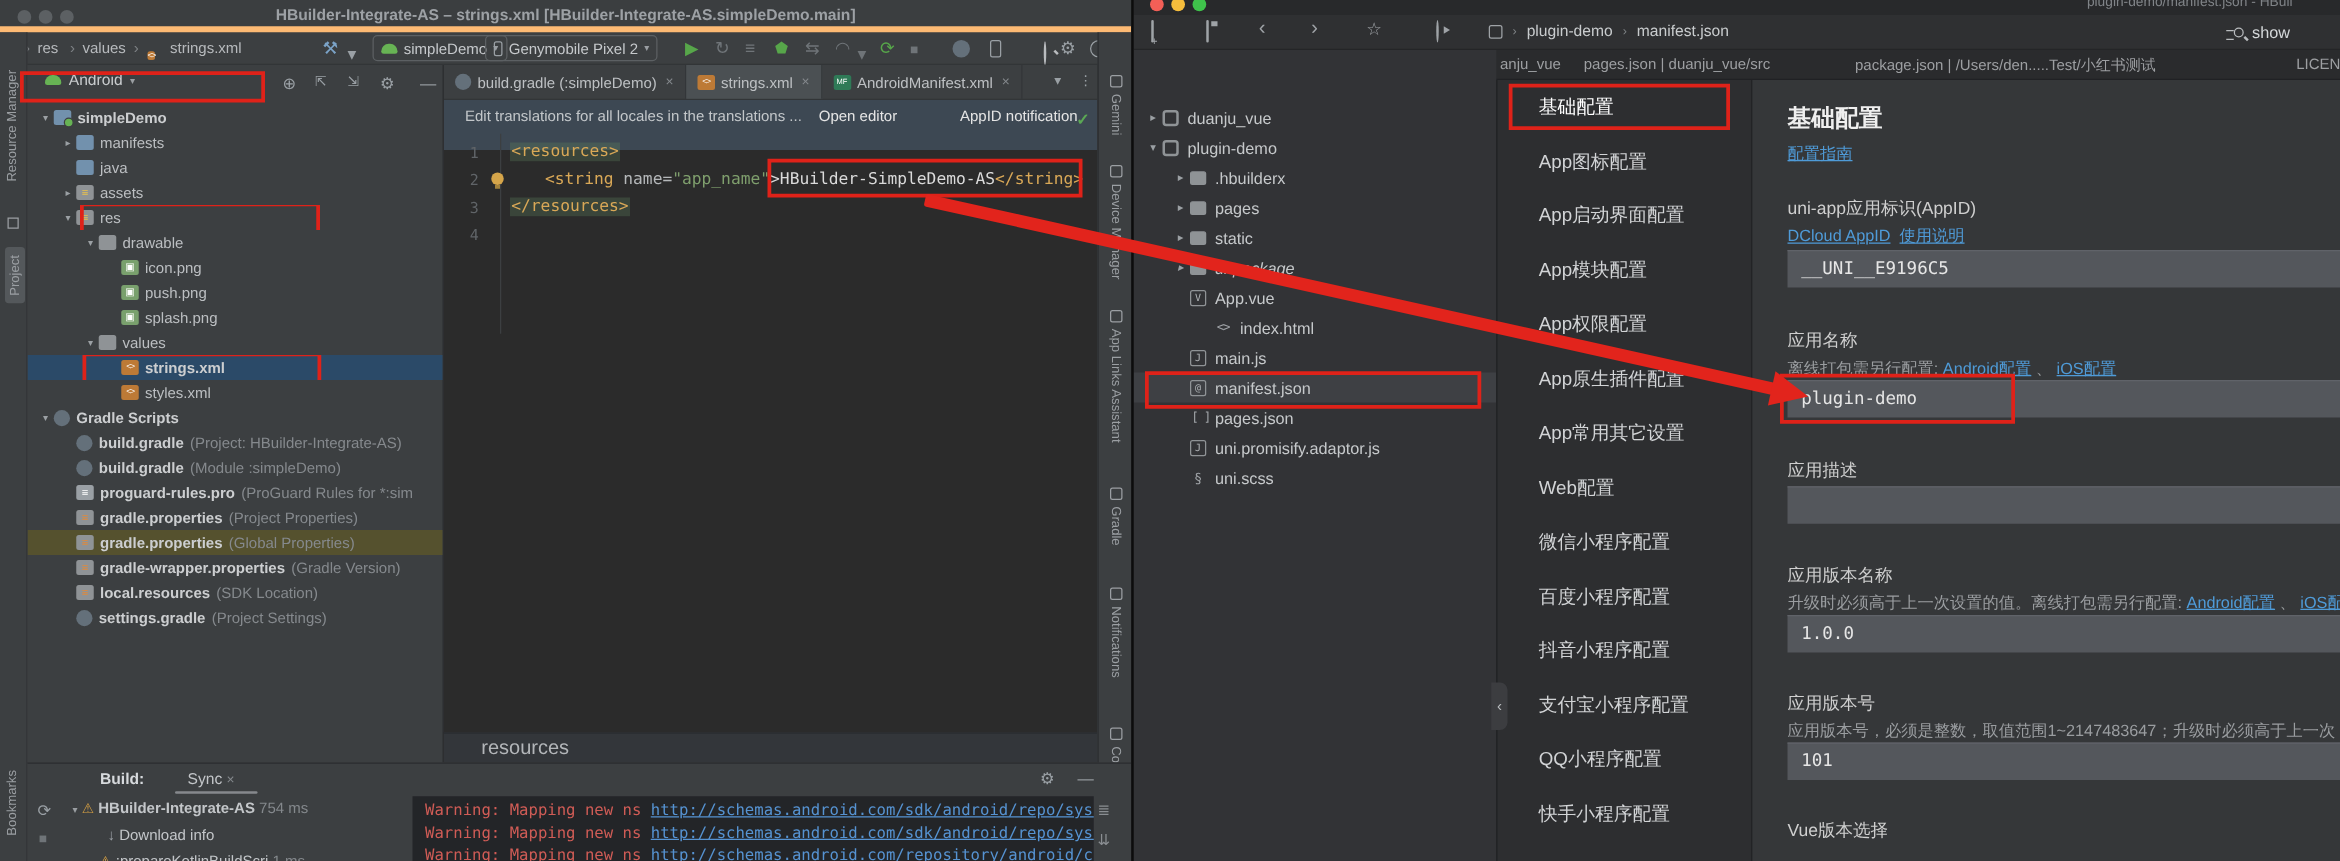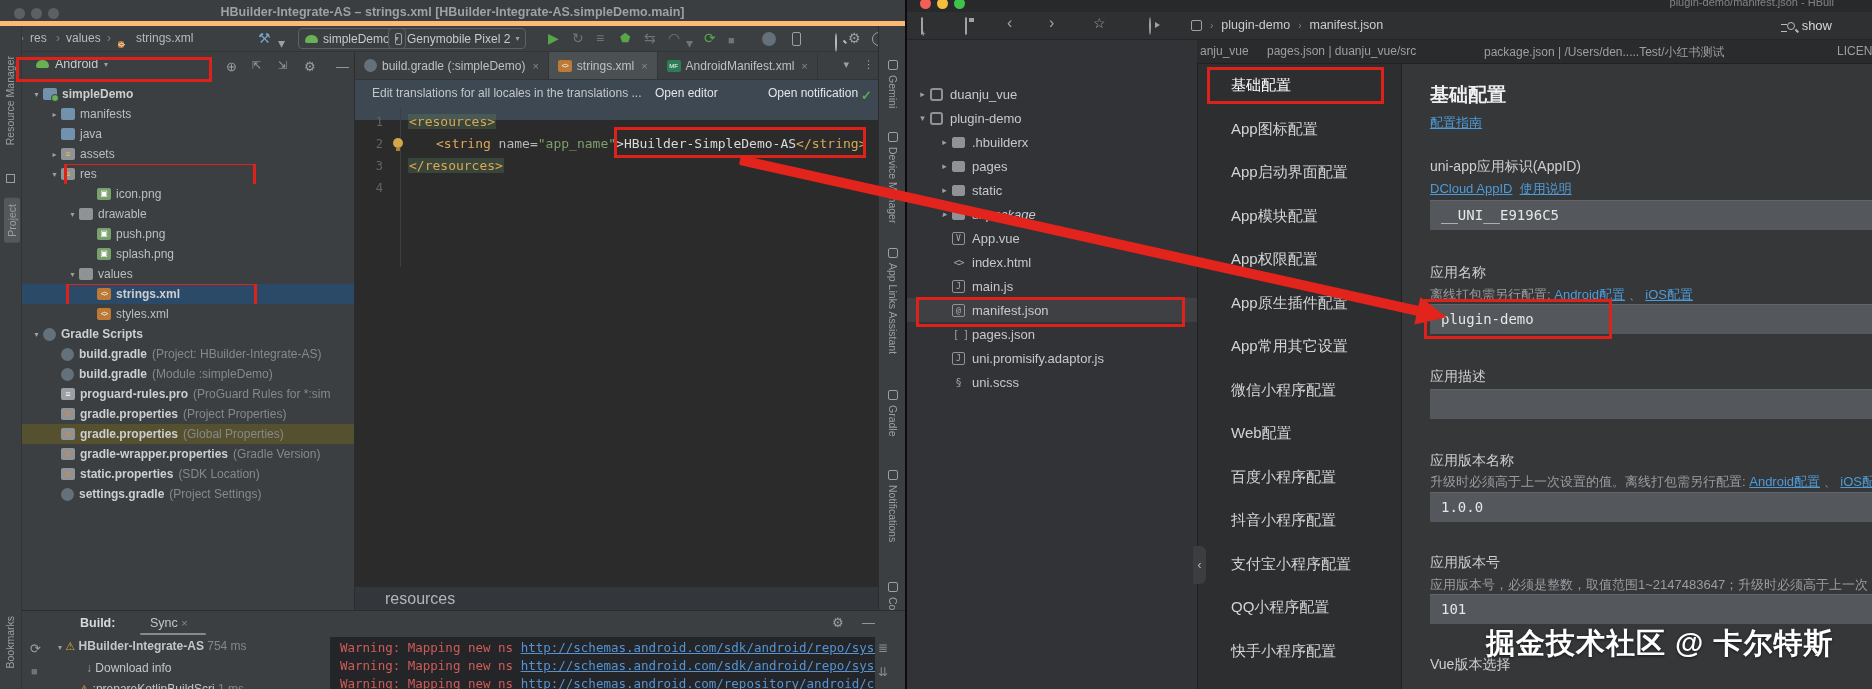--- a/index.html
+++ b/index.html
@@ -260,35 +260,35 @@
             <span class="as-ic folder-assets"></span>
             <span class="lbl">assets</span>
             <span class="note"></span>
           </div>
           <div class="trow marked-res" style="padding-left: 26px;">
             <span class="chev expanded"></span>
             <span class="as-ic folder-res"></span>
             <span class="lbl">res</span>
             <span class="note"></span>
           </div>
-          <div class="trow" style="padding-left: 62px;">
-            <span class="chev none"></span>
-            <span class="as-ic image"></span>
-            <span class="lbl">icon.png</span>
-            <span class="note"></span>
-          </div>
           <div class="trow" style="padding-left: 44px;">
             <span class="chev expanded"></span>
             <span class="as-ic folder-gray"></span>
             <span class="lbl">drawable</span>
             <span class="note"></span>
           </div>
           <div class="trow" style="padding-left: 62px;">
             <span class="chev none"></span>
             <span class="as-ic image"></span>
+            <span class="lbl">icon.png</span>
+            <span class="note"></span>
+          </div>
+          <div class="trow" style="padding-left: 62px;">
+            <span class="chev none"></span>
+            <span class="as-ic image"></span>
             <span class="lbl">push.png</span>
             <span class="note"></span>
           </div>
           <div class="trow" style="padding-left: 62px;">
             <span class="chev none"></span>
             <span class="as-ic image"></span>
             <span class="lbl">splash.png</span>
             <span class="note"></span>
           </div>
           <div class="trow" style="padding-left: 44px;">
@@ -347,21 +347,21 @@
           </div>
           <div class="trow bold" style="padding-left: 26px;">
             <span class="chev none"></span>
             <span class="as-ic props"></span>
             <span class="lbl">gradle-wrapper.properties</span>
             <span class="note">(Gradle Version)</span>
           </div>
           <div class="trow bold" style="padding-left: 26px;">
             <span class="chev none"></span>
             <span class="as-ic props"></span>
-            <span class="lbl">static.properties</span>
+            <span class="lbl">local.resources</span>
             <span class="note">(SDK Location)</span>
           </div>
           <div class="trow bold" style="padding-left: 26px;">
             <span class="chev none"></span>
             <span class="as-ic gradle"></span>
             <span class="lbl">settings.gradle</span>
             <span class="note">(Project Settings)</span>
           </div>
         </div>
     </div>
@@ -385,21 +385,21 @@
             <span class="tab-x">×</span>
           </div>
         </div>
       <div id="tabbar-right">
         <span>▾</span>
         <span>⋮</span>
       </div>
       <div id="as-notif">
         <span class="abs" style="left:17px">Edit translations for all locales in the translations ...</span>
         <span class="abs notif-link" style="left:300px">Open editor</span>
-        <span class="abs notif-link" style="left:413px">Open notification</span>
+        <span class="abs notif-link" style="left:413px">AppID notification</span>
       </div>
       <div id="as-code" class="mono">
         <div class="gutter-line"></div>
         <span class="lnum" style="left:0;top:4px">1</span>
         <span class="lnum" style="left:0;top:26px">2</span>
         <span class="lnum" style="left:0;top:48px">3</span>
         <span class="lnum" style="left:0;top:70px">4</span>
         <div class="cline" style="left:53px;top:4px"><span class="tagtok">&lt;resources&gt;</span></div>
         <span class="bulb" style="left:38px;top:31px"></span>
         <div class="cline" style="left:81px;top:26px"><span class="tagname">&lt;string</span><span class="attr"> name=</span><span class="attrval">"app_name"</span><span class="plain">&gt;</span><span class="plain">HBuilder-SimpleDemo-AS</span><span class="tagname">&lt;/string&gt;</span></div>
@@ -548,21 +548,21 @@
           <div class="hxrow" style="padding-left: 30px; font-style: italic;">
             <span class="chev collapsed"></span>
             <span class="hx-ic f-folder"></span>
             <span>unpackage</span>
           </div>
           <div class="hxrow" style="padding-left: 30px;">
             <span class="chev none"></span>
             <span class="hx-ic f-vue"></span>
             <span>App.vue</span>
           </div>
-          <div class="hxrow" style="padding-left: 30px;">
+          <div class="hxrow" style="padding-left: 30px; margin-left: 20px;">
             <span class="chev none"></span>
             <span class="hx-ic f-html"></span>
             <span>index.html</span>
           </div>
           <div class="hxrow" style="padding-left: 30px;">
             <span class="chev none"></span>
             <span class="hx-ic f-js"></span>
             <span>main.js</span>
           </div>
           <div class="hxrow selected marked-manifest" style="padding-left: 30px;">
@@ -604,24 +604,24 @@
         <div class="navitem">
           <span>App权限配置</span>
         </div>
         <div class="navitem">
           <span>App原生插件配置</span>
         </div>
         <div class="navitem">
           <span>App常用其它设置</span>
         </div>
         <div class="navitem">
+          <span>Web配置</span>
+        </div>
+        <div class="navitem">
           <span>微信小程序配置</span>
-        </div>
-        <div class="navitem">
-          <span>Web配置</span>
         </div>
         <div class="navitem">
           <span>百度小程序配置</span>
         </div>
         <div class="navitem">
           <span>抖音小程序配置</span>
         </div>
         <div class="navitem">
           <span>支付宝小程序配置</span>
         </div>
@@ -653,14 +653,13 @@
       <div class="f-label" style="top:592px">Vue版本选择</div>
     </div>
   </div>
 
   <div class="redbox" style="left:16px;top:57px;width:196px;height:25px"></div>
   <div class="redbox" style="left:614px;top:127px;width:252px;height:31px"></div>
   <div class="redbox" style="left:1424px;top:299px;width:188px;height:40px"></div>
   <div id="arrow-body"></div>
   <div id="arrow-head"></div>
 
-  <div id="watermark">掘金技术社区 @ 卡尔特斯</div>
 </div>
 
 </body></html>

